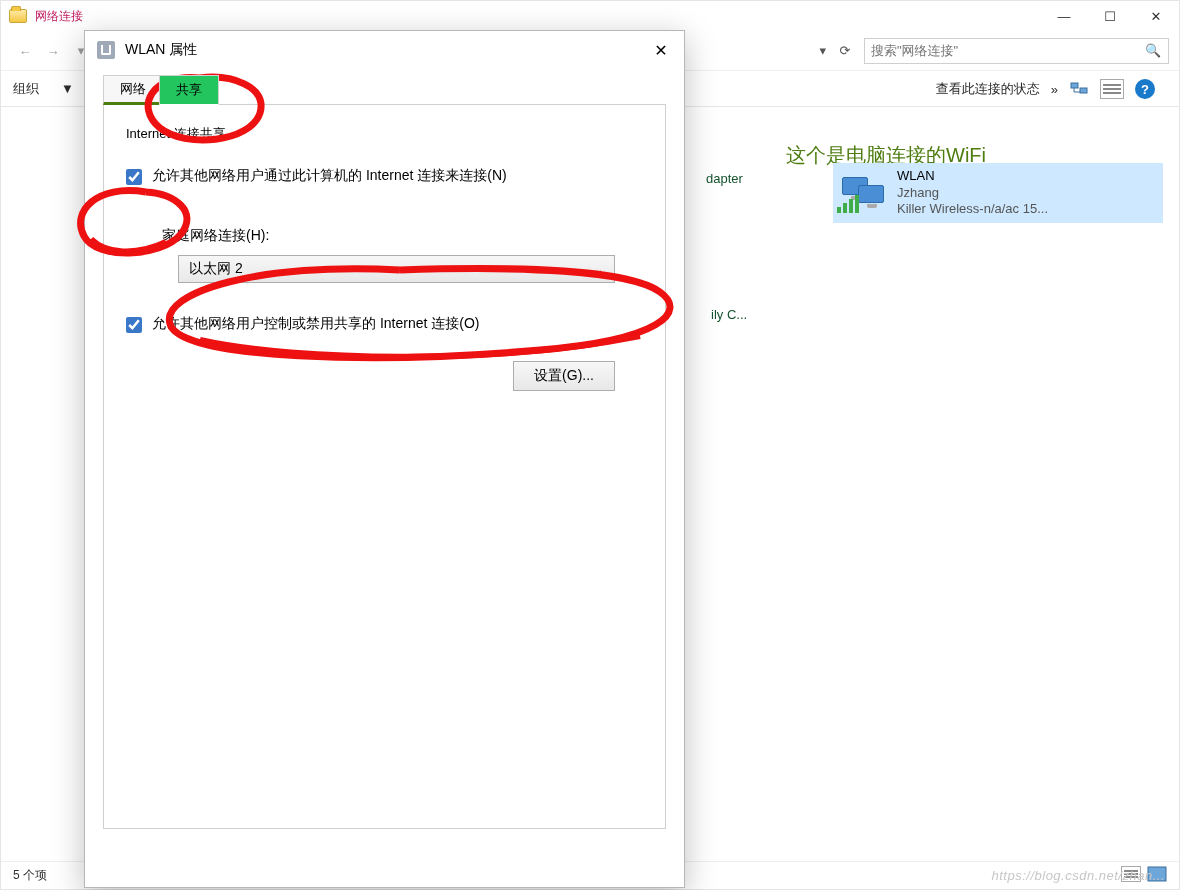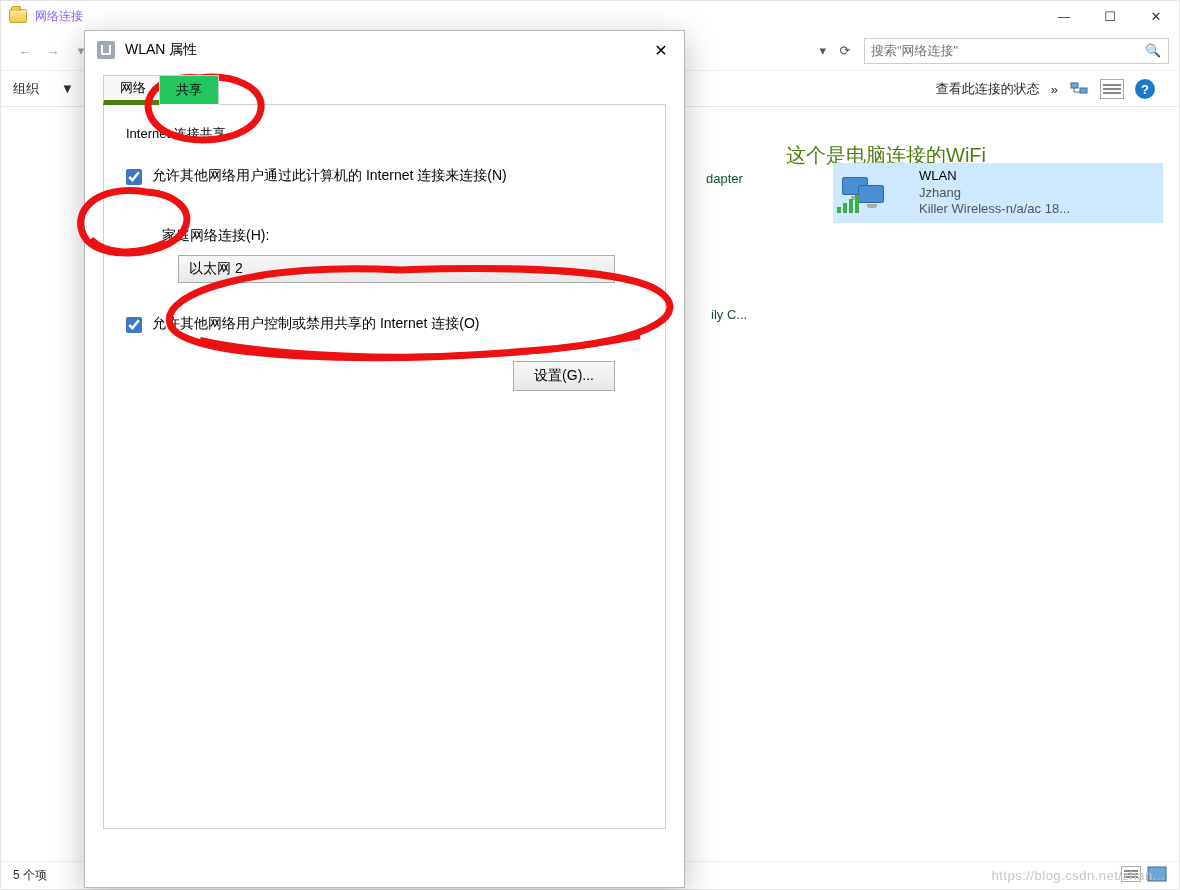--- a/index.html
+++ b/index.html
@@ -1,21 +1,21 @@
 <!DOCTYPE html>
 <html><head>
 <meta charset="utf-8">
 <style>
   * { box-sizing: border-box; margin: 0; padding: 0; font-family: "Microsoft YaHei", "Segoe UI", sans-serif; }
   body { width: 1180px; height: 890px; overflow: hidden; background: #fff; position: relative; font-size: 13px; color: #000; }
 
   
   .explorer { position: absolute; left: 0; top: 0; width: 1180px; height: 890px; border: 1px solid #e5e5e5; background: #fff; }
   .exp-title { height: 30px; display:flex; align-items:center; gap:8px; padding:0 8px; }
-  .exp-title .title-text { font-size: 12px; color:#8b5cf6; }
+  .exp-title .title-text { font-size: 12px; color:#be185d; }
   .exp-ctrl { position:absolute; right:0; top:0; display:flex; }
   .exp-ctrl .wbtn { width:46px; height:30px; display:flex; align-items:center; justify-content:center; color:#333; }
 
   .exp-nav { height: 40px; display:flex; align-items:center; padding:0 10px; border-bottom:1px solid #f0f0f0; }
   .nav-arrow { width:28px; height:28px; display:flex; align-items:center; justify-content:center; color:#9a9a9a; }
   .addr-wrap { flex:1; display:flex; align-items:center; margin:0 6px; }
   .addr-tail { display:flex; align-items:center; gap:4px; color:#555; margin-left:auto; }
   .addr-tail .chev { color:#555; }
   .refresh { width:26px; height:26px; display:flex;align-items:center;justify-content:center; color:#555; margin-right:6px;}
   .searchbox { width:305px; height:26px; border:1px solid #cfcfcf; display:flex; align-items:center; padding:0 6px; color:#777; }
@@ -26,43 +26,43 @@
   .exp-toolbar .dropdown { display:flex; align-items:center; gap:22px; }
   .exp-toolbar .right { position:absolute; right:24px; top:0; height:36px; display:flex; align-items:center; gap:11px; }
   .help-circle { width:20px; height:20px; border-radius:50%; background:#1979ca; color:#fff; display:flex;align-items:center;justify-content:center; font-size:13px; font-weight:bold;}
   .viewbox { width:24px; height:20px; border:1px solid #aaa; display:flex;flex-direction:column; justify-content:space-evenly; padding:2px; }
   .viewbox .line { height:2px; background:#888; }
   .tb-icon { width:20px; height:20px; display:flex;align-items:center;justify-content:center; }
 
   .exp-body { position:absolute; left:0; top:106px; right:0; bottom:30px; }
   .frag-text { position:absolute; color:#14532d; }
 
-  .conn-item { position:absolute; display:flex; gap:28px; width:330px; height:60px; padding:4px; }
+  .conn-item { position:absolute; display:flex; gap:6px; width:330px; height:60px; padding:4px; }
   .conn-item.selected { background:#cde8ff; }
   .conn-icon { width:54px; height:44px; display:flex; align-items:flex-end; justify-content:center; position:relative;}
   .conn-text { display:flex; flex-direction:column; justify-content:center; line-height:1.3; }
   .conn-text .name { color:#000; }
   .conn-text .sub { color:#555; }
 
   .annotation { position:absolute; color:#4d7c0f; font-size:20px; }
 
   .status-bar { position:absolute; left:0; bottom:0; height:28px; width:100%; display:flex; align-items:center; padding:0 12px; color:#333; font-size:12px; border-top:1px solid #eee;}
   .status-bar .right { margin-left:auto; display:flex; gap:6px; }
-  .watermark { position:absolute; right:14px; bottom:6px; color:#c7c7c7; font-size:13px; letter-spacing:0.5px;}
+  .watermark { position:absolute; right:14px; bottom:6px; color:#c7c7c7; font-size:13px; font-style:italic; letter-spacing:0.5px;}
 
   
   .dialog { position:absolute; left:84px; top:30px; width:601px; height:858px; background:#fff; border:1px solid #b7b7b7; box-shadow:0 8px 30px rgba(0,0,0,0.25); }
   .dlg-title { height:38px; display:flex; align-items:center; padding:0 12px; }
   .dlg-title .icon { width:18px; height:18px; margin-right:10px; }
   .dlg-title .txt { font-size:14px; }
   .dlg-close { position:absolute; right:8px; top:4px; width:30px; height:30px; display:flex;align-items:center;justify-content:center; font-size:16px;}
 
   .tabs { position:relative; height:32px; margin:4px 18px 0; border-bottom:1px solid #cfcfcf; }
   .tab { position:absolute; top:2px; height:30px; padding:0 16px; display:flex;align-items:center; border:1px solid #cfcfcf; background:#22c55e; font-size:13px;}
-  .tab.inactive { left:0; border-bottom:5px solid #4d7c0f; background:#f7f7f7; }
+  .tab.inactive { left:0; border-bottom:3px solid #4d7c0f; background:#f7f7f7; }
   .tab.active { left:56px; border-bottom:1px solid #fff; z-index:2; }
 
   .tabpanel { position:absolute; left:18px; right:18px; top:74px; bottom:58px; border:1px solid #cfcfcf; border-top:none; padding:20px 22px; }
   .group-title { font-size:13px; margin-bottom:24px; }
   .chk-row { display:flex; align-items:flex-start; gap:10px; margin-bottom:20px; font-size:14px; }
   .chk-row input[type=checkbox]{ width:16px; height:16px; margin-top:2px; accent-color:#3a77c8;}
   .sub-label { margin:42px 0 10px 36px; font-size:14px; }
   .combo { margin:0 28px 32px 52px; height:28px; border:1px solid #adadad; background:linear-gradient(#f7f7f7,#e8e8e8); display:flex; align-items:center; padding:0 10px; justify-content:space-between; font-size:14px;}
   .combo .chev { color:#555; }
   .btn { height:30px; padding:0 20px; border:1px solid #adadad; background:linear-gradient(#f7f7f7,#e8e8e8); font-size:14px; display:inline-flex;align-items:center;}
@@ -164,21 +164,21 @@
         <div class="sigbars">
             <span></span>
             <span></span>
             <span></span>
             <span></span>
           </div>
       </div>
       <div class="conn-text">
         <span class="name">WLAN</span>
         <span class="sub">Jzhang</span>
-        <span class="sub">Killer Wireless-n/a/ac 18...</span>
+        <span class="sub">Killer Wireless-n/a/ac 15...</span>
       </div>
     </div>
   </div>
 
   <div class="status-bar">
     <span>5 个项</span>
     <div class="right">
       <span class="viewbox" style="width:20px;height:16px">
           <span class="line"></span>
           <span class="line"></span>

